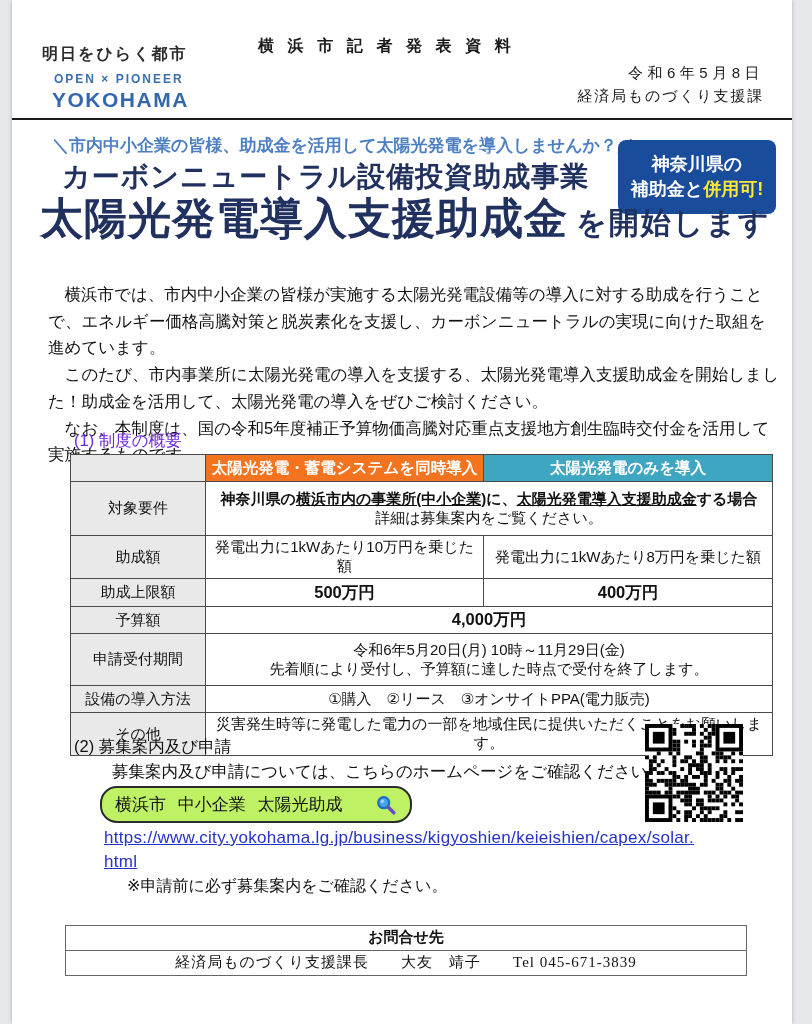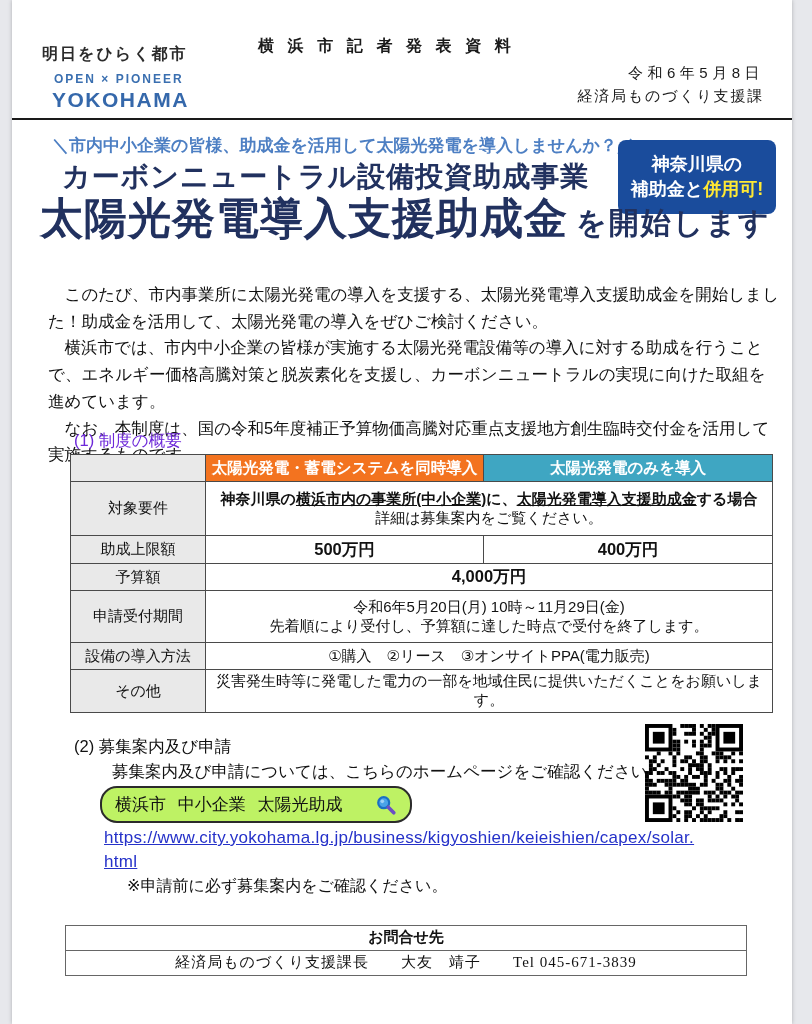--- a/index.html
+++ b/index.html
@@ -92,22 +92,22 @@
     <div>神奈川県の</div>
     <div><span>補助金と</span><span class="hl">併用可!</span></div>
   </div>
   <div class="program-line">カーボンニュートラル設備投資助成事業</div>
   <div class="title-row">
     <span class="title-main">太陽光発電導入支援助成金</span>
     <span class="title-suffix">を開始します</span>
   </div>
 
   <div class="intro">
+    <p>　横浜市では、市内中小企業の皆様が実施する太陽光発電設備等の導入に対する助成を行うことで、エネルギー価格高騰対策と脱炭素化を支援し、カーボンニュートラルの実現に向けた取組を進めています。</p>
     <p>　このたび、市内事業所に太陽光発電の導入を支援する、太陽光発電導入支援助成金を開始しました！助成金を活用して、太陽光発電の導入をぜひご検討ください。</p>
-    <p>　横浜市では、市内中小企業の皆様が実施する太陽光発電設備等の導入に対する助成を行うことで、エネルギー価格高騰対策と脱炭素化を支援し、カーボンニュートラルの実現に向けた取組を進めています。</p>
     <p>　なお、本制度は、国の令和5年度補正予算物価高騰対応重点支援地方創生臨時交付金を活用して実施するものです。</p>
   </div>
 
   <div class="s1-heading">(1) 制度の概要</div>
   <table class="scheme">
     <colgroup>
         <col style="width:135px">
         <col style="width:278px">
         <col style="width:289px">
       </colgroup>
@@ -116,20 +116,25 @@
       <td class="corner"></td>
       <td class="hdr-both">太陽光発電・蓄電システムを同時導入</td>
       <td class="hdr-solar">太陽光発電のみを導入</td>
     </tr>
     <tr class="r-req">
       <td class="lbl">対象要件</td>
       <td colspan="2">
         <div class="req-line1"><span>神奈川県の</span><u>横浜市内の事業所(中小企業)</u><span>に、</span><u>太陽光発電導入支援助成金</u><span>する場合</span></div>
         <div>詳細は募集案内をご覧ください。</div>
       </td>
+    </tr>
+    <tr class="r-amount">
+      <td class="lbl">助成額</td>
+      <td>発電出力に1kWあたり10万円を乗じた額</td>
+      <td>発電出力に1kWあたり8万円を乗じた額</td>
     </tr>
     <tr class="r-cap">
       <td class="lbl">助成上限額</td>
       <td class="big-val">500万円</td>
       <td class="big-val">400万円</td>
     </tr>
     <tr class="r-budget">
       <td class="lbl">予算額</td>
       <td colspan="2" class="big-val">4,000万円</td>
     </tr>

